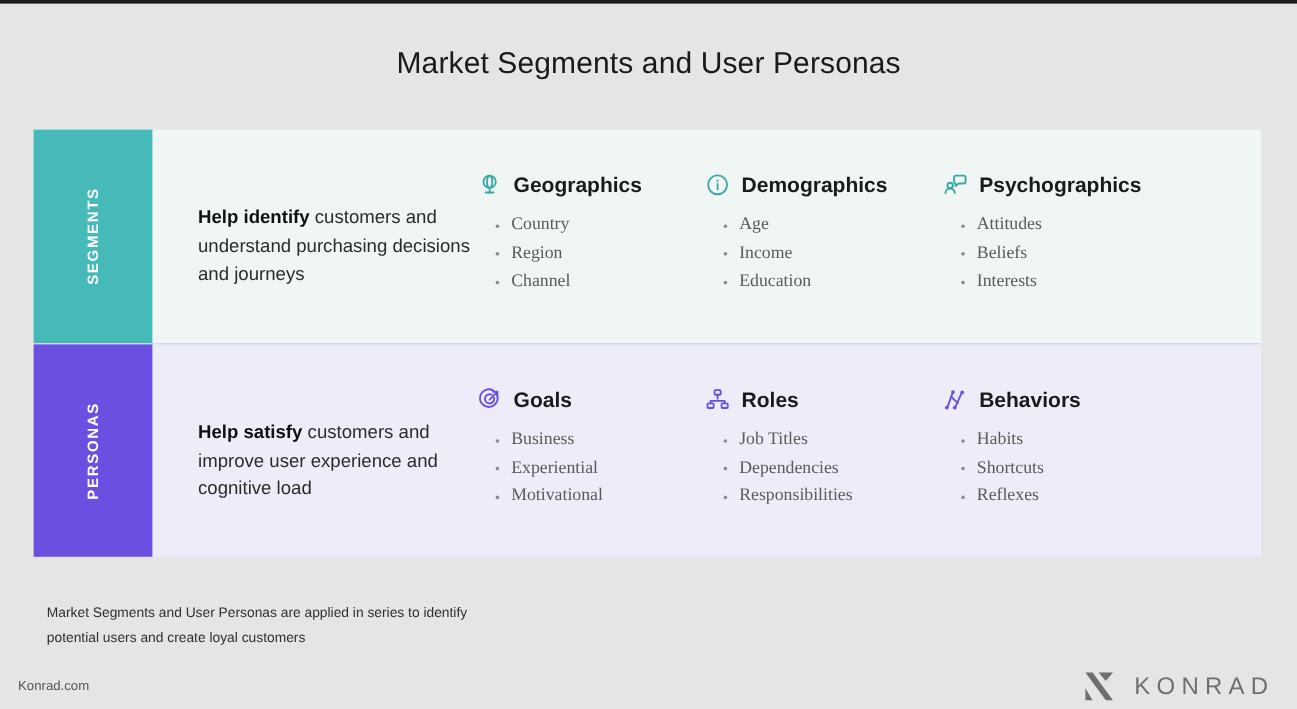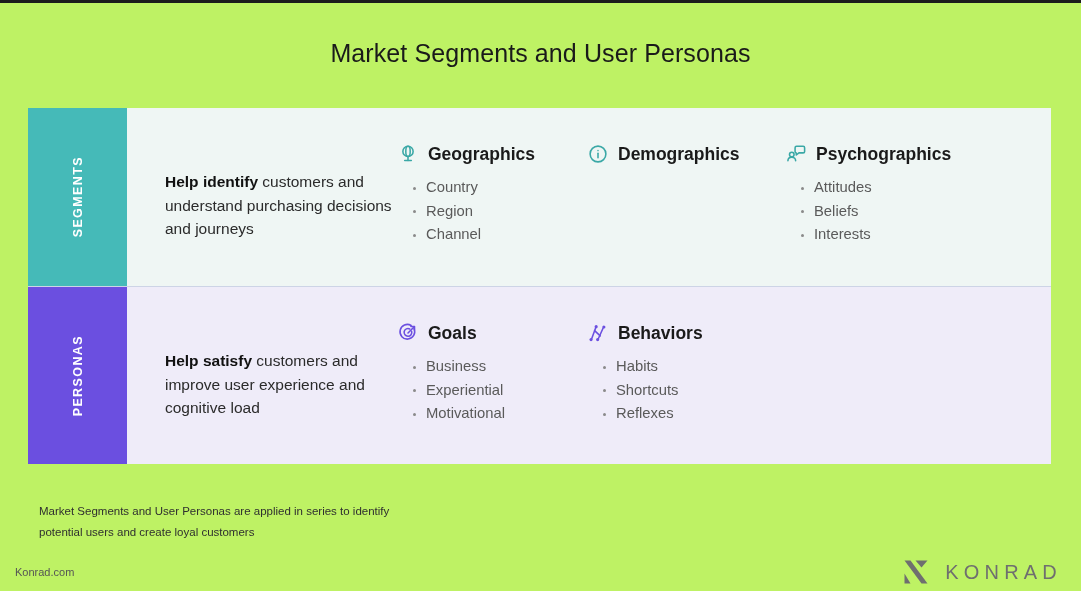--- a/index.html
+++ b/index.html
@@ -7,21 +7,21 @@
     padding: 0;
     background: #ffffff;
   }
   body {
     font-family: "Liberation Sans", sans-serif;
   }
   #slide {
     position: relative;
     width: 1081px;
     height: 591px;
-    background: #bef264;
+    background: #e5e5e5;
     border-top: 3px solid #1c1c1c;
     box-sizing: border-box;
     overflow: hidden;
   }
 
   
   .slide-title {
     position: absolute;
     top: 36px;
     left: 0;
@@ -112,20 +112,21 @@
     flex: 0 0 22px;
     display: block;
   }
 
   .bullets { list-style: none; margin: 0; padding: 0 0 0 29px; }
   .bullets li {
     position: relative;
     font-size: 14.8px;
     line-height: 23.5px;
     color: #5a5a5a;
+    font-family: Liberation Serif, serif;
   }
   .bullets li::before {
     content: "";
     position: absolute;
     left: -13px;
     top: 10.5px;
     width: 3px;
     height: 3px;
     border-radius: 50%;
     background: #8a8a8a;
@@ -213,20 +214,25 @@
 
         <div class="col col-wide">
           <div class="col-head">
             <svg class="col-icon" viewBox="0 0 24 24" fill="none" stroke="#3aa8a6" stroke-width="1.7" stroke-linecap="round" stroke-linejoin="round">
               <circle cx="12" cy="12" r="8.6"></circle>
               <path d="M12 11.2 V16"></path>
               <path d="M12 8.1 v0.2"></path>
             </svg>
             <span class="ttl">Demographics</span>
           </div>
+          <ul class="bullets">
+            <li>Age</li>
+            <li>Income</li>
+            <li>Education</li>
+          </ul>
         </div>
 
         <div class="col col-wide">
           <div class="col-head">
             <svg class="col-icon" viewBox="0 0 24 24" fill="none" stroke="#3aa8a6" stroke-width="1.7" stroke-linecap="round" stroke-linejoin="round">
               <circle cx="7.4" cy="12.6" r="2.5"></circle>
               <path d="M3.2 19.4c0-2.4 1.9-3.9 4.2-3.9s4.2 1.5 4.2 3.9"></path>
               <path d="M12.6 3.6h7.2a1.6 1.6 0 0 1 1.6 1.6v4a1.6 1.6 0 0 1-1.6 1.6h-4.6l-2.9 2.3v-2.3h0a1.6 1.6 0 0 1-1.3-1.6v-4a1.6 1.6 0 0 1 1.6-1.6z"></path>
             </svg>
             <span class="ttl">Psychographics</span>
@@ -261,20 +267,37 @@
             </svg>
             <span class="ttl">Goals</span>
           </div>
           <ul class="bullets">
             <li>Business</li>
             <li>Experiential</li>
             <li>Motivational</li>
           </ul>
         </div>
 
+        <div class="col col-wide">
+          <div class="col-head">
+            <svg class="col-icon" viewBox="0 0 24 24" fill="none" stroke="#6b4fe0" stroke-width="1.7" stroke-linecap="round" stroke-linejoin="round">
+              <rect x="9.2" y="3.4" width="5.6" height="4.2" rx="0.9"></rect>
+              <rect x="2.8" y="15.4" width="5.6" height="4.2" rx="0.9"></rect>
+              <rect x="15.6" y="15.4" width="5.6" height="4.2" rx="0.9"></rect>
+              <path d="M12 7.6v3.6"></path>
+              <path d="M5.6 15.4v-2.3h12.8v2.3"></path>
+            </svg>
+            <span class="ttl">Roles</span>
+          </div>
+          <ul class="bullets">
+            <li>Job Titles</li>
+            <li>Dependencies</li>
+            <li>Responsibilities</li>
+          </ul>
+        </div>
 
         <div class="col col-wide">
           <div class="col-head">
             <svg class="col-icon" viewBox="0 0 24 24" fill="none" stroke="#6b4fe0" stroke-width="1.7" stroke-linecap="round" stroke-linejoin="round">
               <path d="M5 18.6 L9.6 6.1"></path>
               <path d="M12.2 18.6 L17.6 6.6"></path>
               <path d="M8.3 9.4 L14.4 15.2"></path>
               <circle cx="4.4" cy="19.2" r="1.7" fill="#6b4fe0" stroke="none"></circle>
               <circle cx="10" cy="5.1" r="1.7" fill="#6b4fe0" stroke="none"></circle>
               <circle cx="11.6" cy="19.2" r="1.7" fill="#6b4fe0" stroke="none"></circle>

